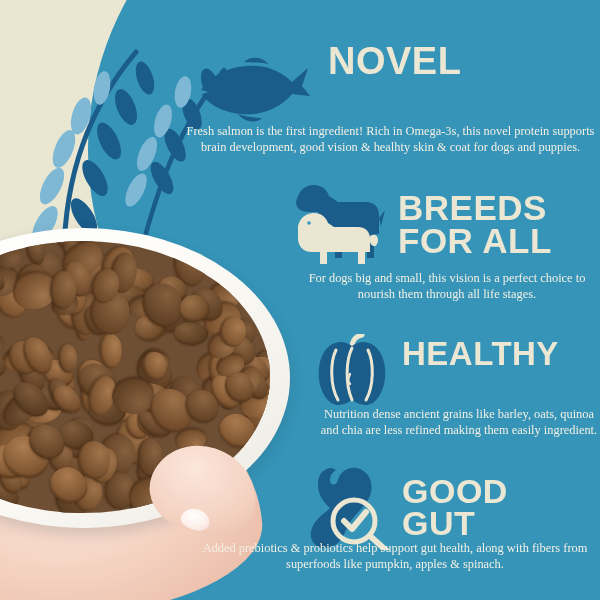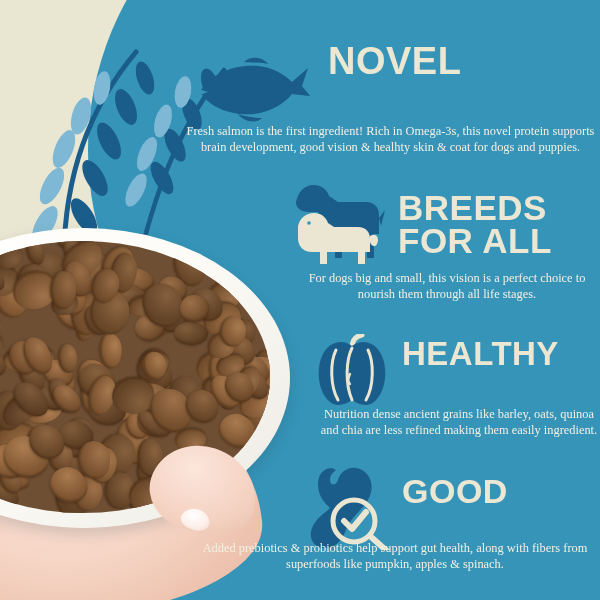--- a/index.html
+++ b/index.html
@@ -354,17 +354,18 @@
     <div class="icon">
       <svg width="94" height="84" viewBox="0 0 94 84">
         <path fill="#1a5c8a" d="M26 2 C18 2 12 8 12 18 C12 30 18 36 24 42 C18 48 10 52 6 62 C2 72 8 82 18 82 C30 82 36 74 40 64 C46 50 56 44 62 34 C70 20 64 4 50 2 C42 1 34 6 32 14 C30 20 24 20 24 14 C24 8 28 6 30 4 Z"></path>
         <circle cx="48" cy="55" r="21" fill="none" stroke="#eae6d1" stroke-width="5"></circle>
         <path d="M64 70 L82 86" stroke="#eae6d1" stroke-width="6" stroke-linecap="round"></path>
         <path d="M38 55 L46 63 L60 46" stroke="#eae6d1" stroke-width="6" fill="none" stroke-linecap="round" stroke-linejoin="round"></path>
       </svg>
     </div>
     <div class="f-head">
       <div>GOOD</div>
+      <div>GUT</div>
     </div>
     <div class="f-body">Added prebiotics &amp; probiotics help support gut health, along with fibers from superfoods like pumpkin, apples &amp; spinach.</div>
   </div>
 
 </div>
 
 </body></html>

